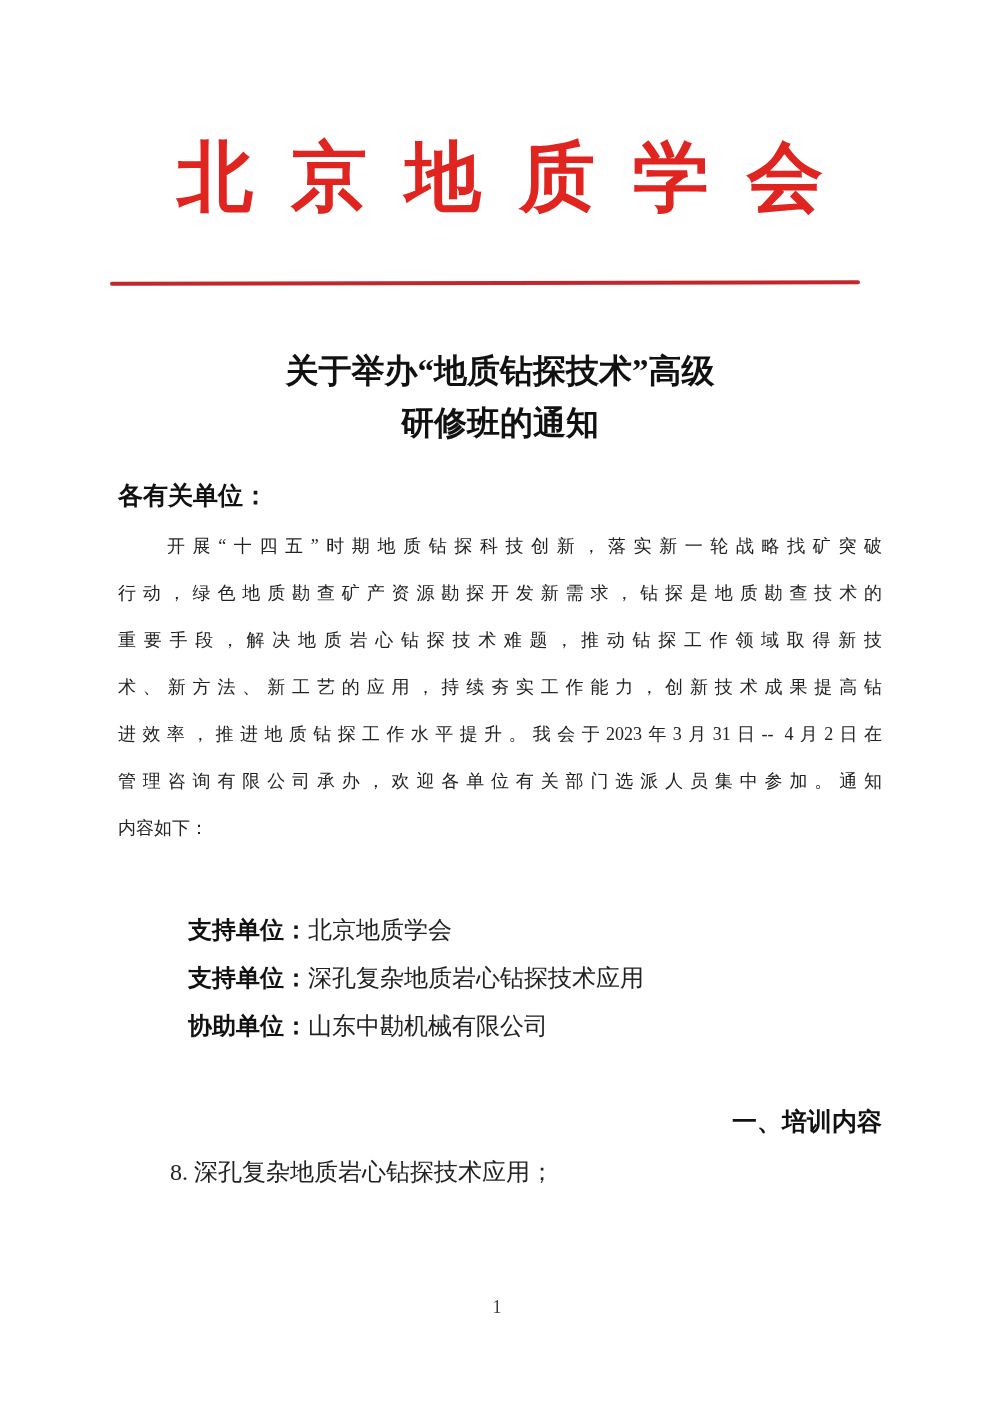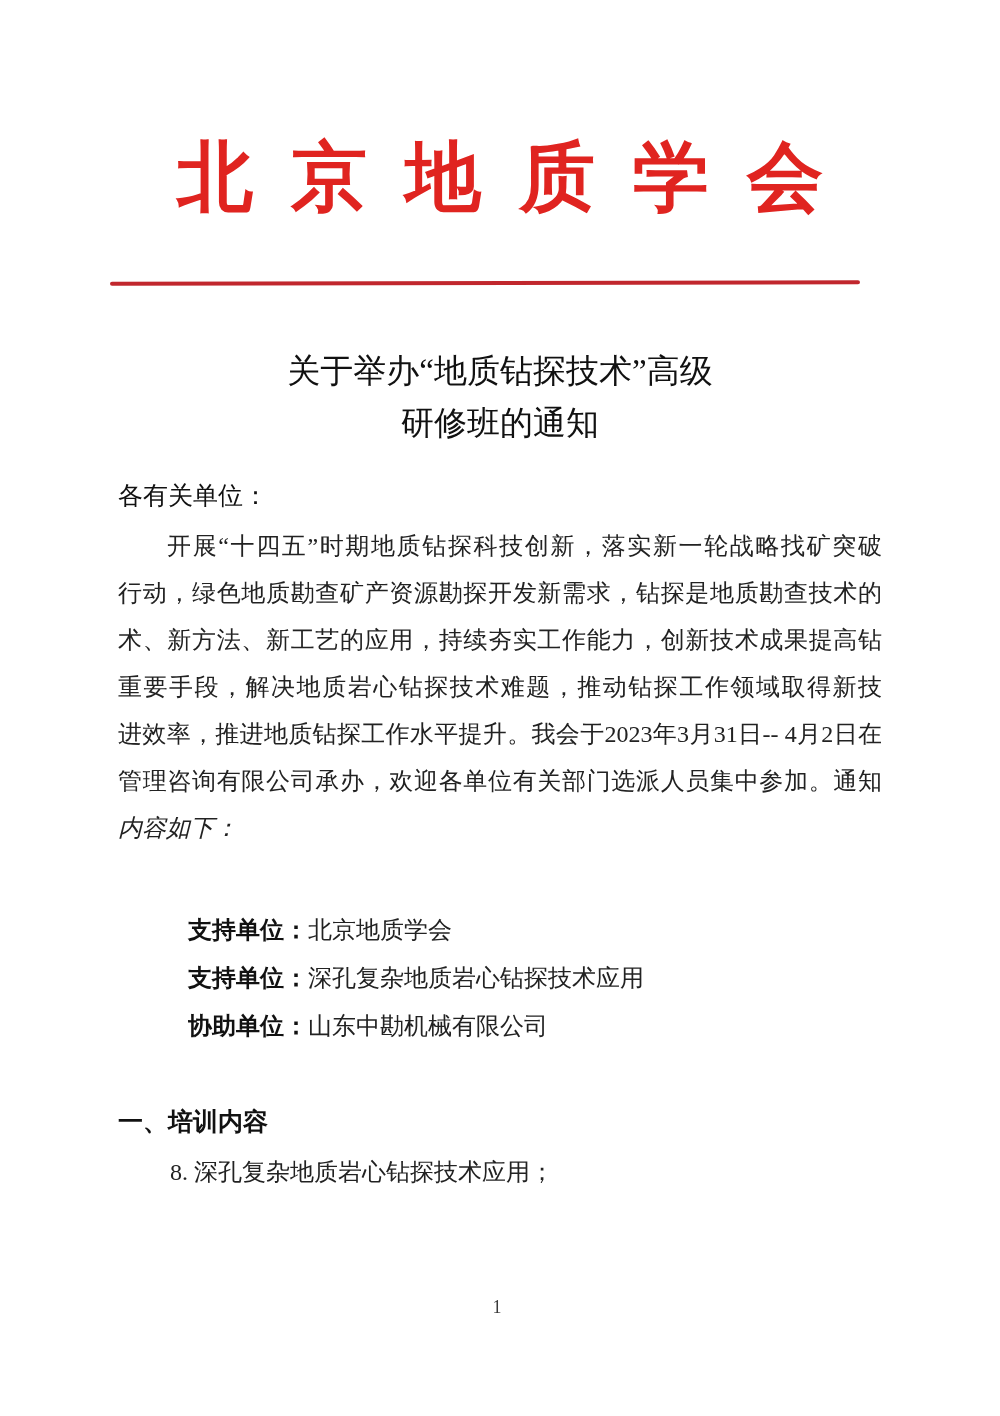--- a/index.html
+++ b/index.html
@@ -42,61 +42,62 @@
     width: 750px;
     height: 4px;
     background: var(--rule);
     border-radius: 2px;
     transform: rotate(-0.12deg);
   }
   
   .doc-title {
     margin-top: 60px;
     text-align: center;
-    font-weight: normal;
+    font-weight: bold;
     font-size: 33px;
     line-height: 52px;
     color: #111;
   }
   
   .salutation {
     margin-top: 28px;
     font-size: 25px;
     line-height: 37px;
-    font-weight: normal;
+    font-weight: bold;
     color: #111;
   }
   .paragraph {
     margin-top: 9px;
-    font-size: 24px;
+    font-size: 18px;
     color: #222;
   }
   .para-line {
     line-height: 47px;
     text-align: justify;
     text-align-last: justify;
   }
   .para-line.first { padding-left: 49px; }
-  .para-line.last  { text-align-last: left; font-style: italic; }
+  .para-line.last  { text-align-last: left; }
   
   .organizers {
     margin-top: 54px;
     padding-left: 70px;
     font-size: 24px;
   }
   .organizer-row { line-height: 48px; }
   .organizer-label { font-weight: bold; color: #111; }
   .organizer-value { color: #222; }
   
   .section-heading {
     margin-top: 53px;
     font-size: 25px;
     line-height: 38px;
     font-weight: bold;
     color: #111;
+    text-align: right;
   }
   .training-list {
     margin-top: 8px;
     padding-left: 52px;
     font-size: 24px;
     color: #222;
     list-style: none;
   }
   .training-item { line-height: 47px; }
   
@@ -122,22 +123,22 @@
     <div class="doc-title">
       <div>关于举办“地质钻探技术”高级</div>
       <div>研修班的通知</div>
     </div>
 
     <div class="salutation">各有关单位：</div>
 
     <div class="paragraph">
       <div class="para-line first">开展“十四五”时期地质钻探科技创新，落实新一轮战略找矿突破</div>
       <div class="para-line">行动，绿色地质勘查矿产资源勘探开发新需求，钻探是地质勘查技术的</div>
+      <div class="para-line">重要手段，解决地质岩心钻探技术难题，推动钻探工作领域取得新技</div>
       <div class="para-line">术、新方法、新工艺的应用，持续夯实工作能力，创新技术成果提高钻</div>
-      <div class="para-line">重要手段，解决地质岩心钻探技术难题，推动钻探工作领域取得新技</div>
       <div class="para-line">进效率，推进地质钻探工作水平提升。我会于2023年3月31日-- 4月2日在</div>
       <div class="para-line">管理咨询有限公司承办，欢迎各单位有关部门选派人员集中参加。通知</div>
       <div class="para-line last">内容如下：</div>
     </div>
 
     <div class="organizers">
       <div class="organizer-row">
         <span class="organizer-label">支持单位：</span><span class="organizer-value">北京地质学会</span>
       </div>
       <div class="organizer-row">

